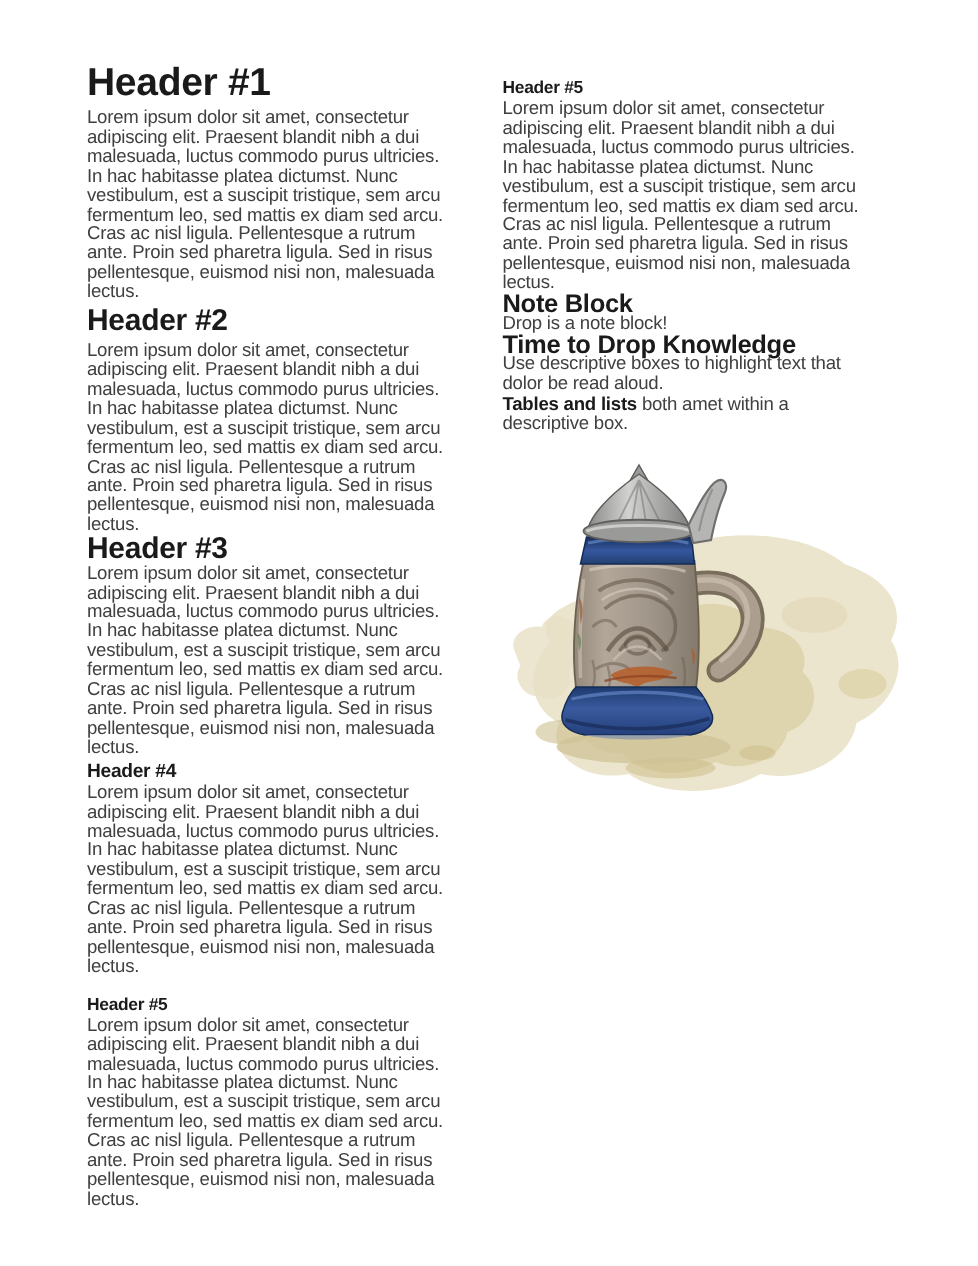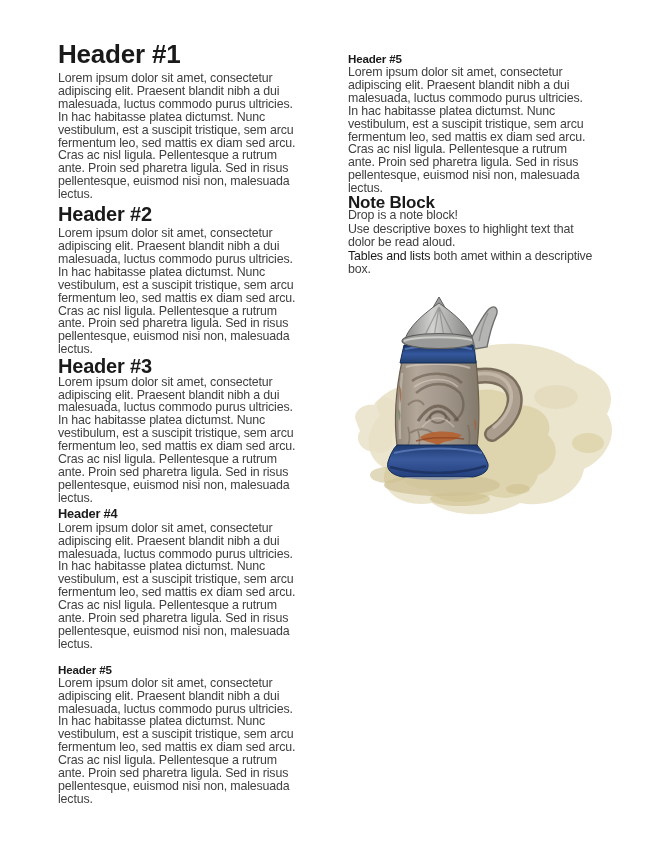--- a/index.html
+++ b/index.html
@@ -10,21 +10,21 @@
     color: #404040;
     overflow: hidden;
   }
   .page {
     position: relative;
     width: 652px; height: 844px;
     background: #ffffff;
   }
   .columns {
     display: flex;
-    gap: 40px;
+    gap: 27px;
     padding: 40px 0 0 58px;
   }
   .col { width: 250px; }
   .col p {
     font-size: 12.4px;
     line-height: 12.9px;
     letter-spacing: -0.15px;
     color: #404040;
     margin: 0 4px 1px 0;
   }
@@ -32,21 +32,21 @@
     color: #1a1a1a;
     font-weight: bold;
     letter-spacing: -0.2px;
   }
   h1 { font-size: 26px; line-height: 28px; margin: 0 0 4px 0; }
   h2 { font-size: 20px; line-height: 22px; margin: 2px 0 2px 0; }
   h3 { font-size: 20px; line-height: 16.5px; margin: 2px 0 1px 0; }
   h4 { font-size: 12.8px; line-height: 14px; margin: 2px 0 1px 0; }
   h5 { font-size: 11.6px; line-height: 13px; margin: 12px 0 1px 0; }
   .h6 { font-size: 17px; line-height: 13px; margin: 1px 0 0 0; }
-  .inline-bold { font-weight: normal; color: #1a1a1a; }
+  .inline-bold { font-weight: bold; color: #1a1a1a; }
   .illustration {
     margin: 16px 0 0 2px;
     width: 278px; height: 230px;
   }
 </style>
 </head>
 <body>
 
 <div class="page">
   <div class="columns">
@@ -68,20 +68,21 @@
       <p>Lorem ipsum dolor sit amet, consectetur adipiscing elit. Praesent blandit nibh a dui malesuada, luctus commodo purus ultricies. In hac habitasse platea dictumst. Nunc vestibulum, est a suscipit tristique, sem arcu fermentum leo, sed mattis ex diam sed arcu. Cras ac nisl ligula. Pellentesque a rutrum ante. Proin sed pharetra ligula. Sed in risus pellentesque, euismod nisi non, malesuada lectus.</p>
     </div>
 
     <div class="col">
       <h5>Header #5</h5>
       <p>Lorem ipsum dolor sit amet, consectetur adipiscing elit. Praesent blandit nibh a dui malesuada, luctus commodo purus ultricies. In hac habitasse platea dictumst. Nunc vestibulum, est a suscipit tristique, sem arcu fermentum leo, sed mattis ex diam sed arcu. Cras ac nisl ligula. Pellentesque a rutrum ante. Proin sed pharetra ligula. Sed in risus pellentesque, euismod nisi non, malesuada lectus.</p>
 
       <div class="h6">Note Block</div>
       <p>Drop is a note block!</p>
 
+      <div class="h6">Time to Drop Knowledge</div>
       <p>Use descriptive boxes to highlight text that dolor be read aloud.</p>
 
       <p><span class="inline-bold">Tables and lists</span><span> both amet within a descriptive box.</span></p>
 
       
       <svg class="illustration" viewBox="0 0 278 230" xmlns="http://www.w3.org/2000/svg" aria-hidden="true">
         <defs>
           <linearGradient id="bodyGrad" x1="0" y1="0" x2="1" y2="0">
             <stop offset="0" stop-color="#93887a"></stop>
             <stop offset="0.25" stop-color="#b3a79a"></stop>

